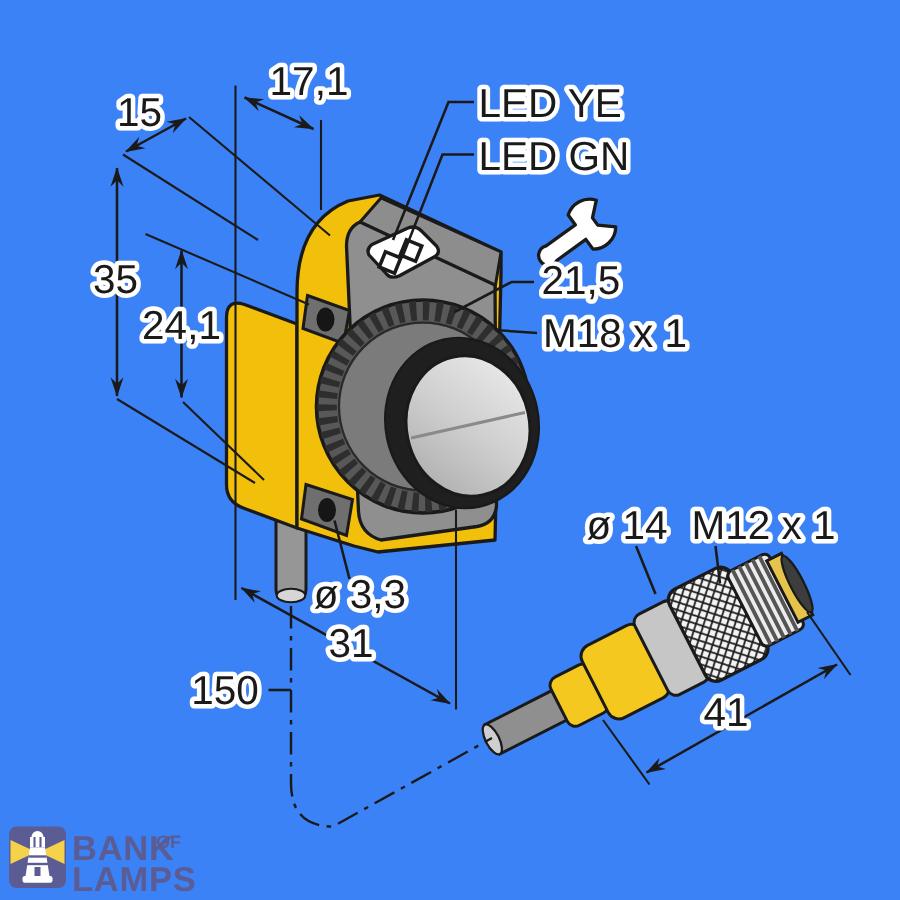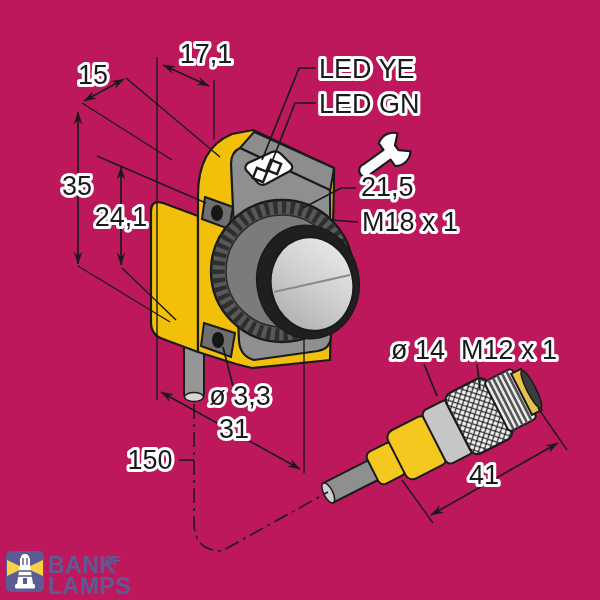--- a/index.html
+++ b/index.html
@@ -1,16 +1,16 @@
 <!DOCTYPE html>
 <html><head>
 <meta charset="utf-8">
 <style>
   html,body{margin:0;padding:0;background:#ffffff;}
-  .stage{position:relative;width:600px;height:600px;background:#be185d;overflow:hidden;
+  .stage{position:relative;width:600px;height:600px;background:#3b82f6;overflow:hidden;
          font-family:"Liberation Sans",sans-serif;}
   svg{position:absolute;left:0;top:0;}
   .ink{stroke:#1a1a1a;}
   .dimline{stroke:#1a1a1a;stroke-width:1.7;fill:none;}
   .extline{stroke:#1a1a1a;stroke-width:1.4;fill:none;}
   .leader{stroke:#1a1a1a;stroke-width:1.7;fill:none;}
   .centerline{stroke:#1a1a1a;stroke-width:1.6;fill:none;stroke-dasharray:15 5 3 5;}
   text.dim{font-family:"Liberation Sans",sans-serif;font-size:27px;fill:#1a1a1a;
            paint-order:stroke;stroke:#ffffff;stroke-width:6px;stroke-linejoin:round;}
   text.logo1,text.logo2{font-family:"Liberation Sans",sans-serif;font-weight:bold;fill:#5b5c94;letter-spacing:.5px;}

